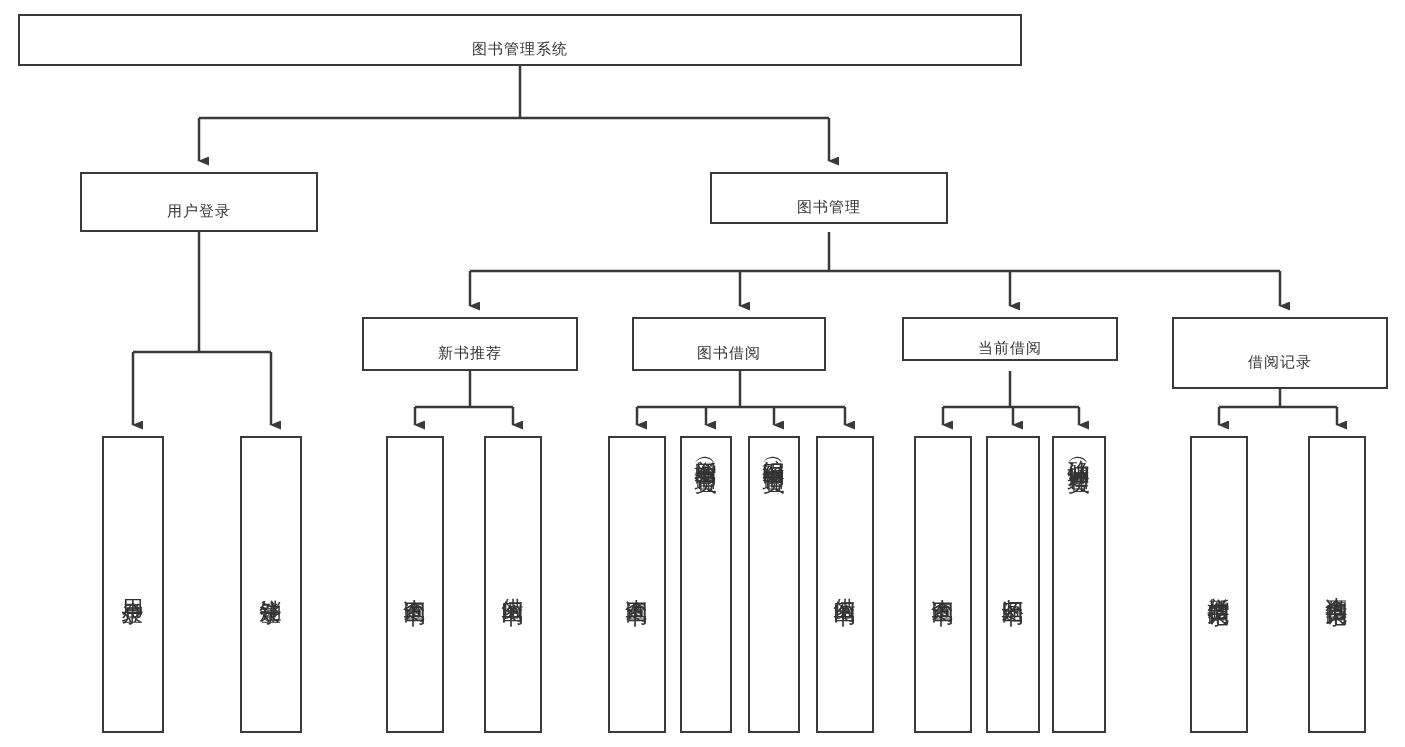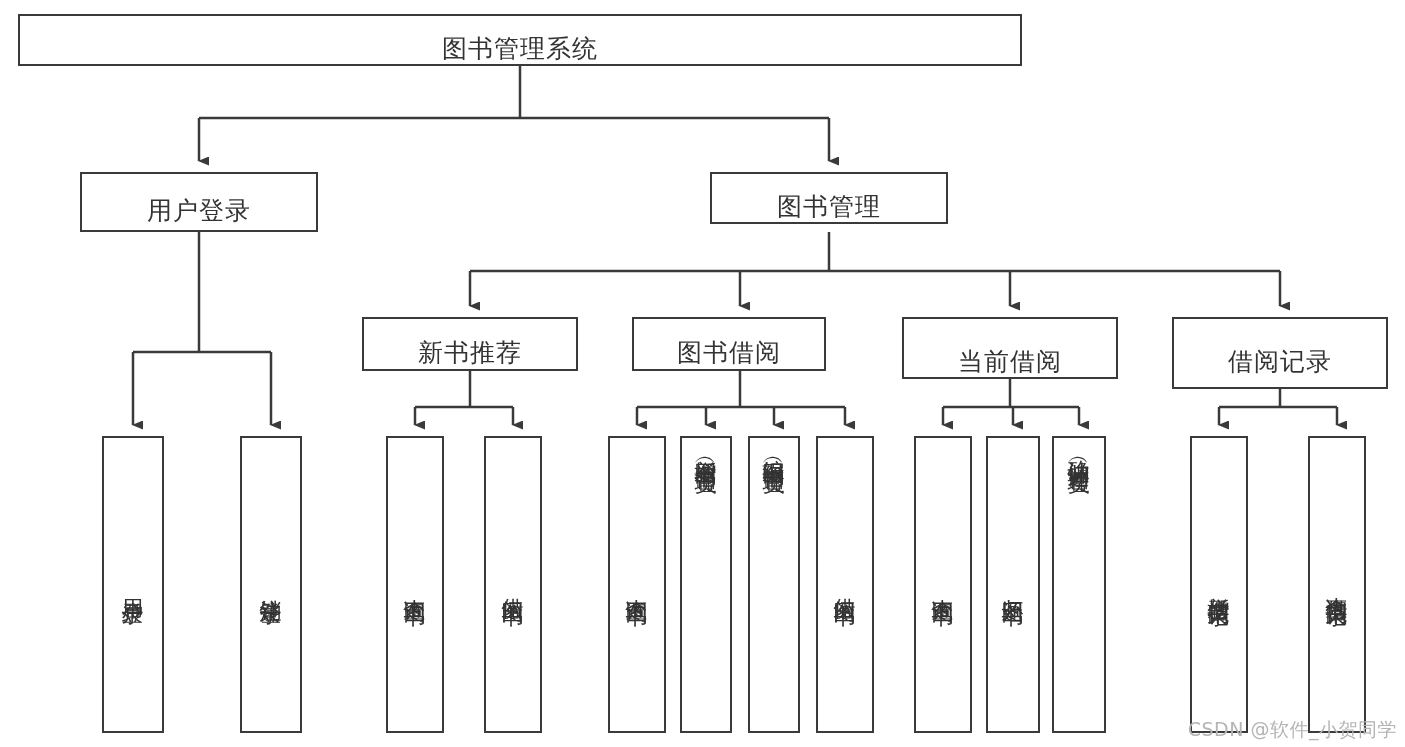--- a/index.html
+++ b/index.html
@@ -32,21 +32,21 @@
     box-sizing: border-box;
     border: 2.5px solid #3a3a3a;
     background: #ffffff;
     display: flex;
     align-items: center;
     justify-content: center;
     color: #333333;
   }
   .node-box.horizontal .node-label {
     writing-mode: horizontal-tb;
-    font-size: 25px;
+    font-size: 15px;
     letter-spacing: 1px;
     line-height: 1.2;
     white-space: nowrap;
     margin-top: 17px;
   }
   .node-box.vertical {
     align-items: center;
     justify-content: center;
   }
   .node-box.vertical .node-label {
@@ -132,21 +132,21 @@
         <span class="node-label">图书管理</span>
       </div>
     </div>
   <div id="level3-container">
       <div class="node-box horizontal" style="left: 362px; top: 317px; width: 216px; height: 54px;">
         <span class="node-label">新书推荐</span>
       </div>
       <div class="node-box horizontal" style="left: 632px; top: 317px; width: 194px; height: 54px;">
         <span class="node-label">图书借阅</span>
       </div>
-      <div class="node-box horizontal" style="left: 902px; top: 317px; width: 216px; height: 62px; align-items: flex-end;">
+      <div class="node-box horizontal" style="left: 902px; top: 317px; width: 216px; height: 44px;">
         <span class="node-label">当前借阅</span>
       </div>
       <div class="node-box horizontal" style="left: 1172px; top: 317px; width: 216px; height: 72px;">
         <span class="node-label">借阅记录</span>
       </div>
     </div>
   <div id="leaf-container">
       <div class="node-box vertical" style="left: 102px; top: 436px; width: 62px; height: 297px;">
         <span class="node-label">用户登录</span>
       </div>
@@ -181,14 +181,13 @@
         <span class="node-label">确认归还（管理员）</span>
       </div>
       <div class="node-box vertical" style="left: 1190px; top: 436px; width: 58px; height: 297px;">
         <span class="node-label">新增借阅记录</span>
       </div>
       <div class="node-box vertical" style="left: 1308px; top: 436px; width: 58px; height: 297px;">
         <span class="node-label">查询借阅记录</span>
       </div>
     </div>
 
-  <div class="watermark">CSDN @软件_小贺同学</div>
 </div>
 
 </body></html>

